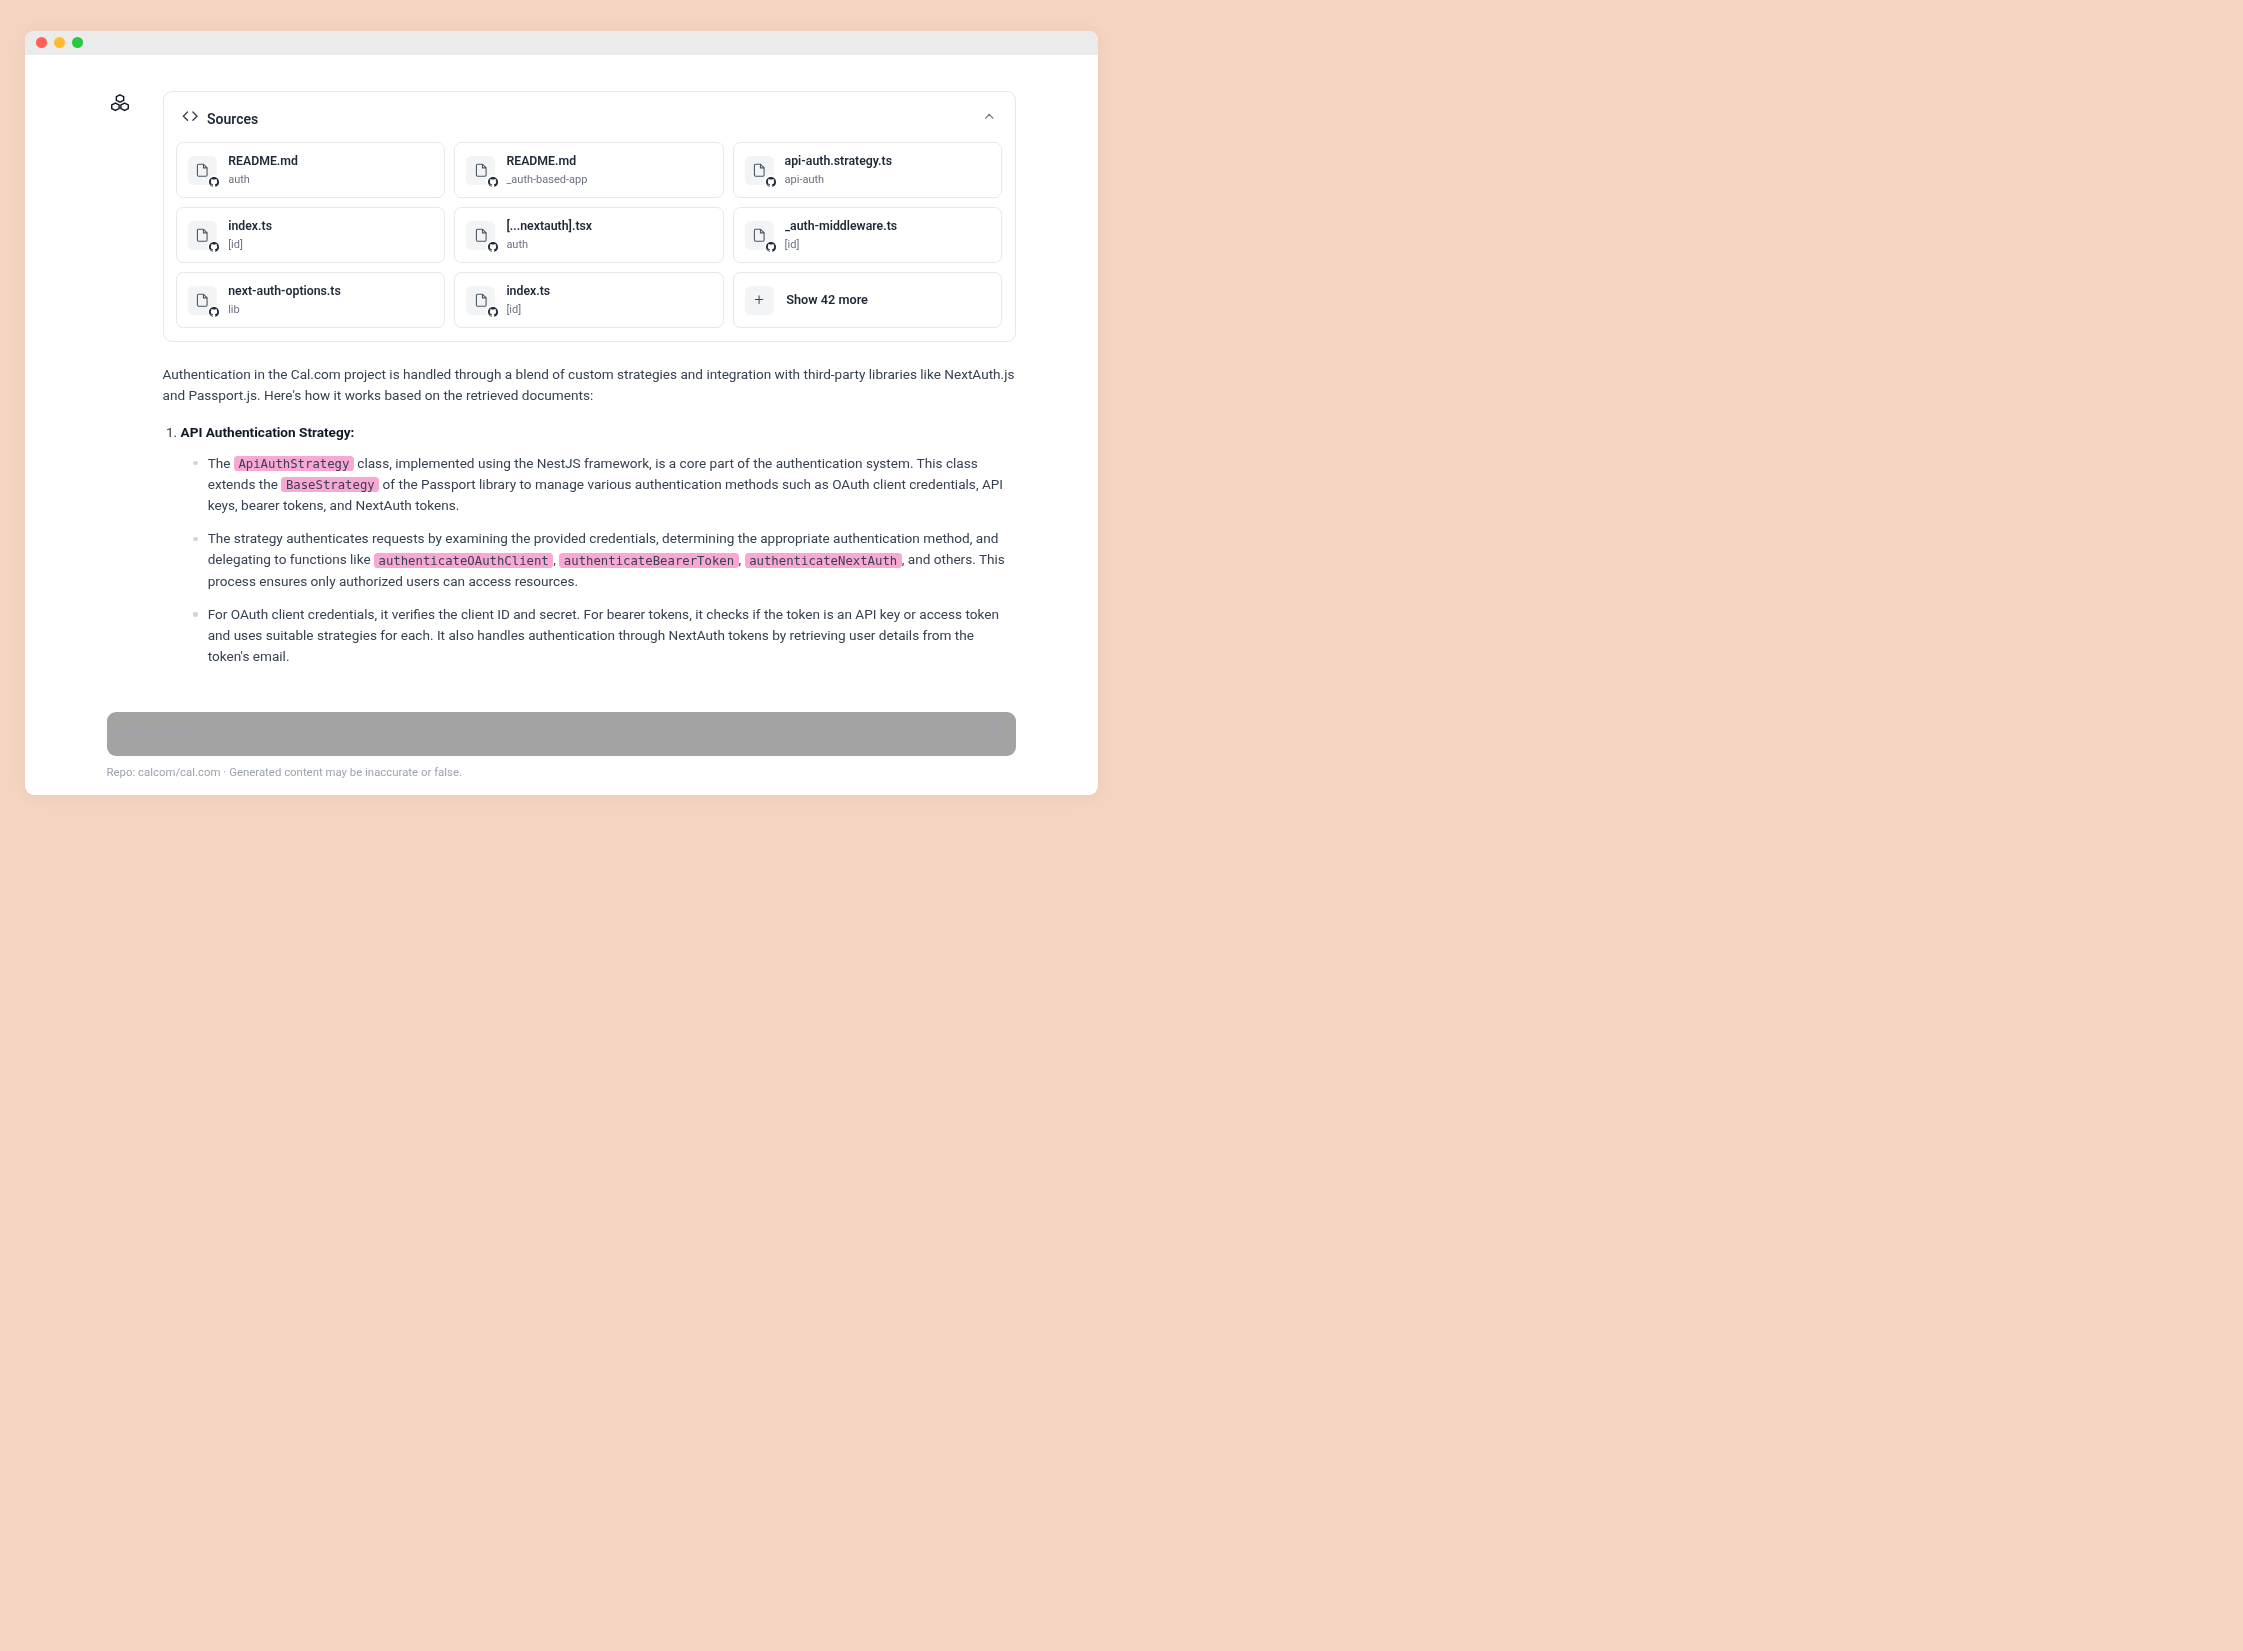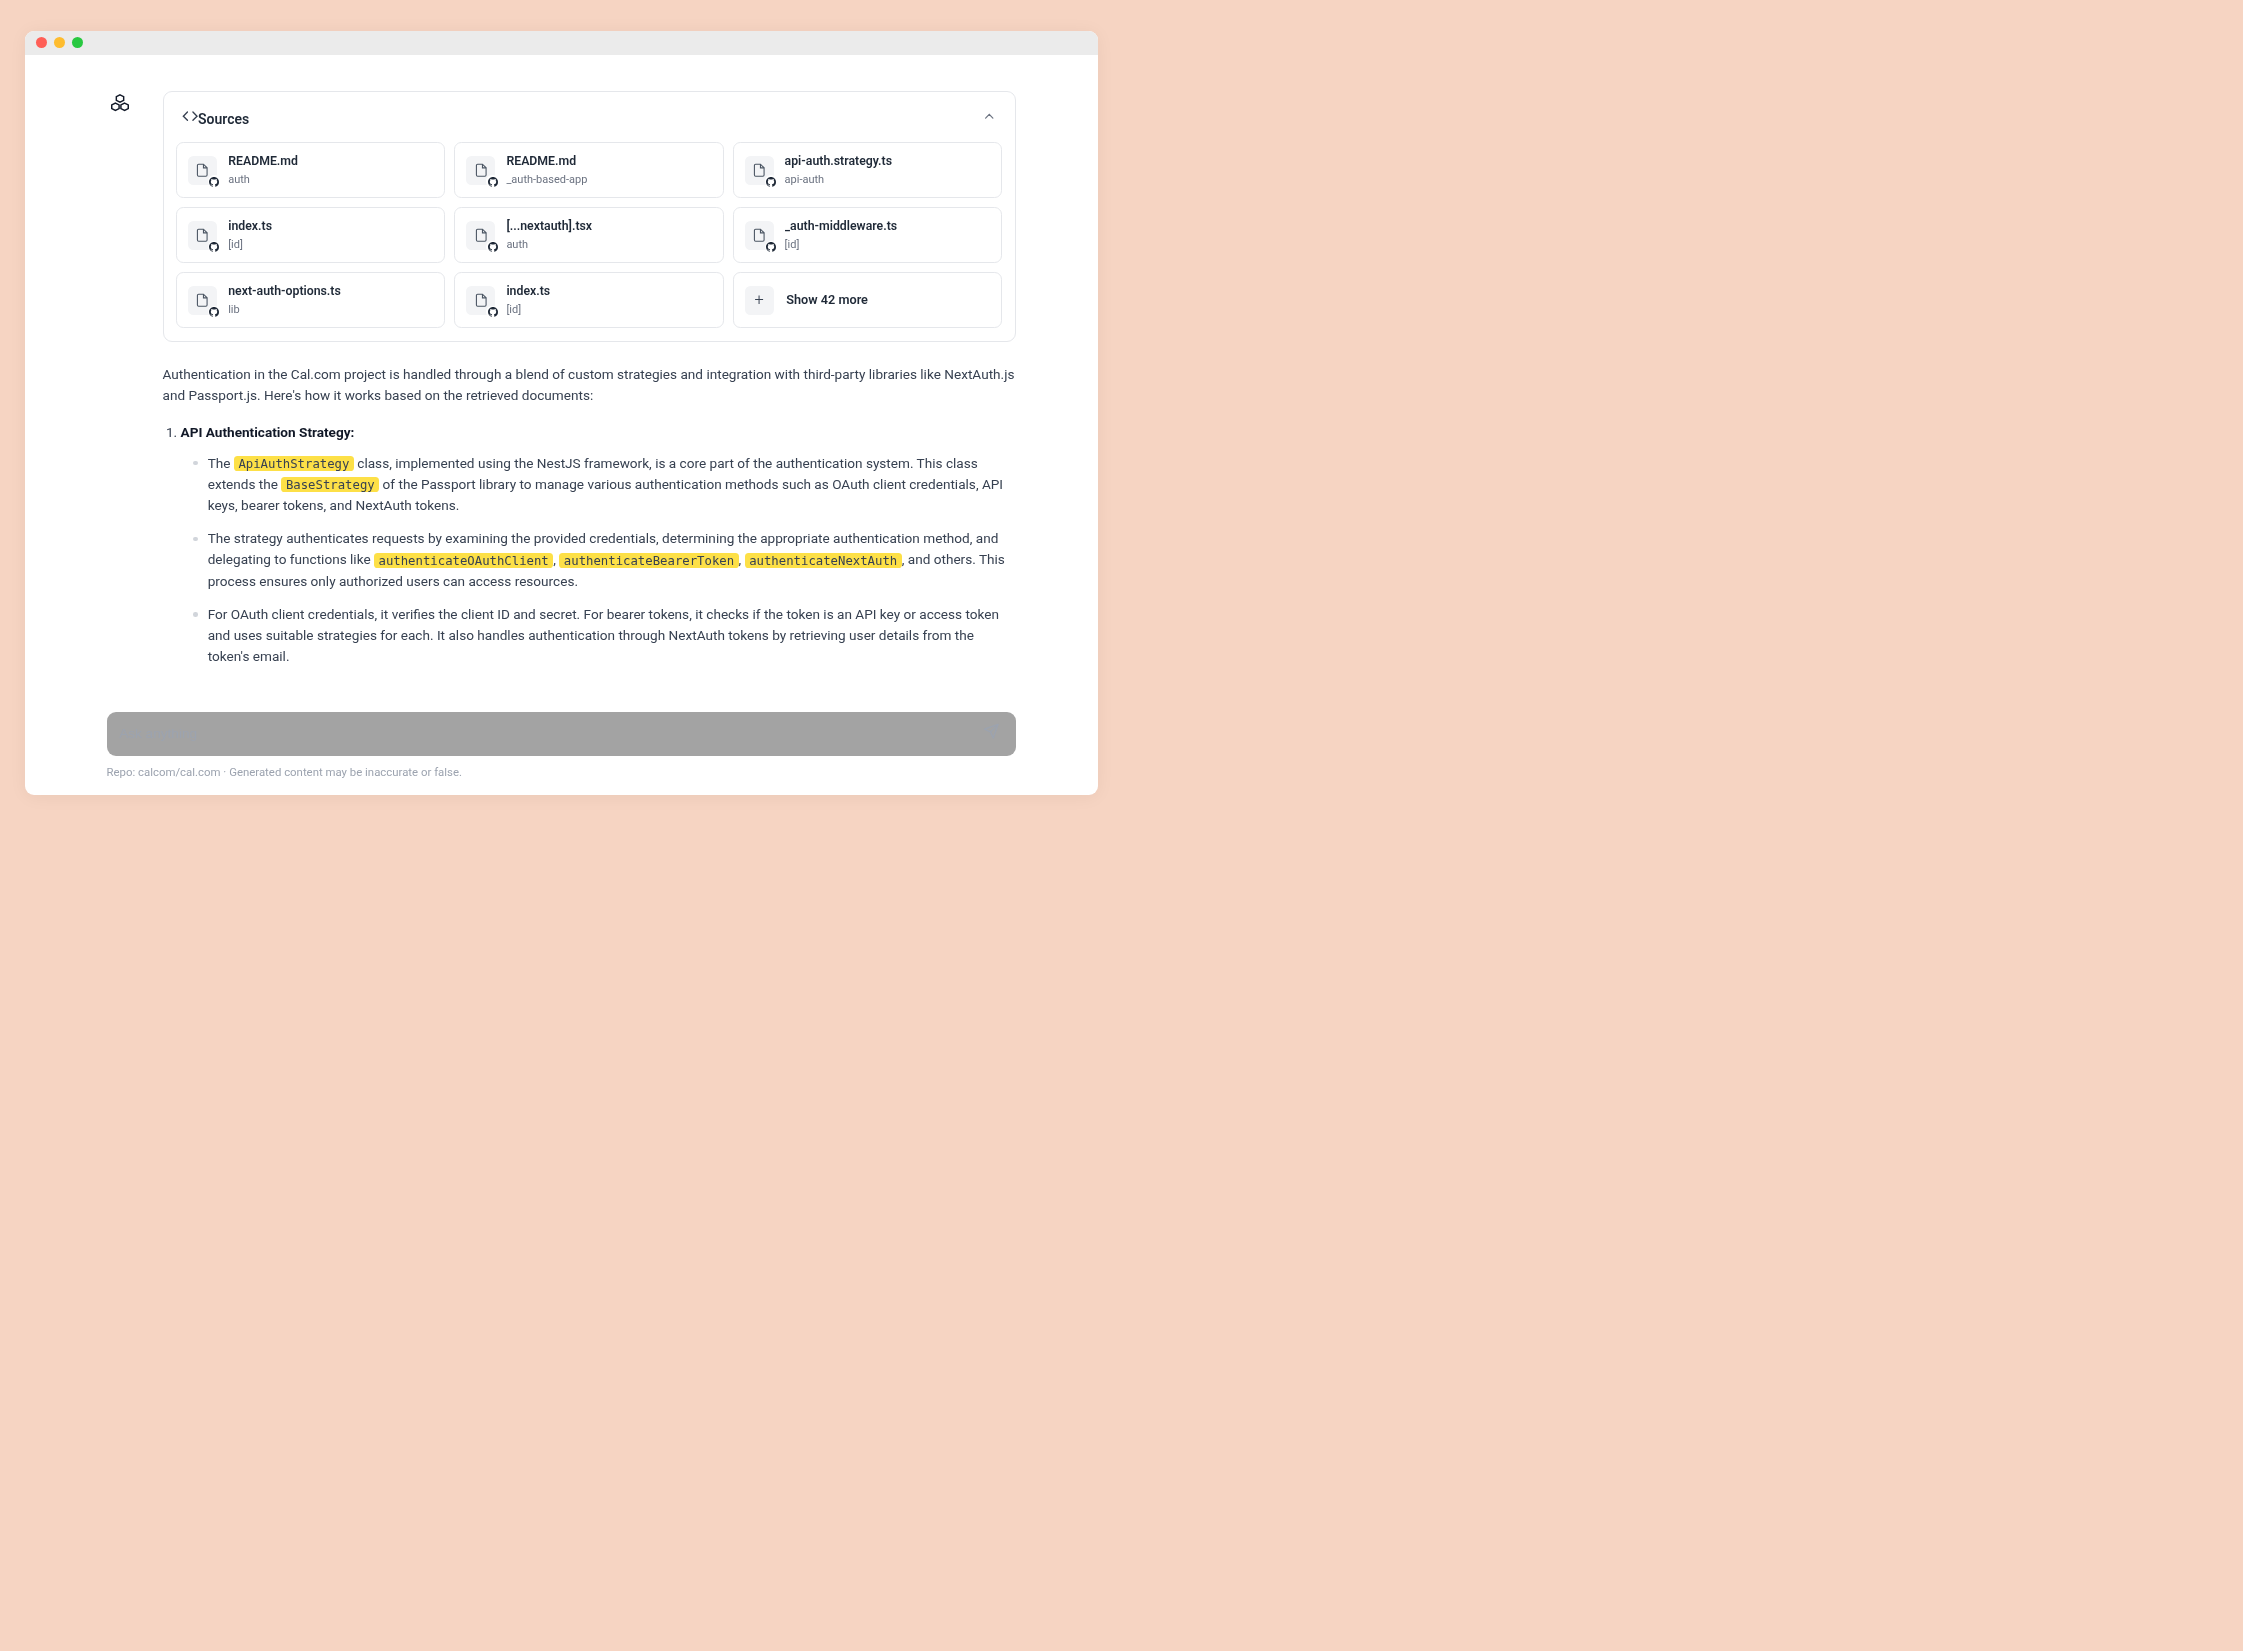--- a/index.html
+++ b/index.html
@@ -56,21 +56,21 @@
   }
   .msg-col { flex: 1; color: #374151; font-size: 13.6px; line-height: 1.55; }
   .question { color: #4b5563; padding-top: 3.6px; }
   .sources-panel {
     border: 0.9px solid #e5e7eb;
     border-radius: 9px;
     padding: 12.7px;
     margin-bottom: 22px;
   }
   .sources-header {
-    display: flex; align-items: center; gap: 0;
+    display: flex; align-items: center; gap: 9px;
     padding: 3.6px 5.5px 11px 5.5px;
     font-weight: 600; font-size: 14px; color: #1f2937;
   }
   .sources-header .spacer { flex: 1; }
   .chev { color: #6b7280; }
   .sources-grid {
     display: grid;
     grid-template-columns: repeat(3, 1fr);
     gap: 9px;
   }
@@ -113,21 +113,21 @@
   .answer-list { padding-left: 18px; }
   .answer-list > li { margin-bottom: 11px; }
   .answer-list > li > strong { color:#111827; }
   .sub-list { list-style: none; padding-left: 12.7px; margin-top: 9px; }
   .sub-list > li { position:relative; padding-left:14.5px; margin-bottom:12.7px; color:#374151; }
   .sub-list > li::before {
     content:""; position:absolute; left:0; top:8.2px;
     width:4.5px;height:4.5px;background:#d1d5db;border-radius:50%;
   }
   code {
-    background:#fde047; padding:0.9px 4.5px; border-radius:3.6px;
+    background:#f9a8d4; padding:0.9px 4.5px; border-radius:3.6px;
     font-family: ui-monospace, Menlo, monospace; font-size:12.3px;
   }
   .input-area {
     position:absolute; left:82px; right:82px; bottom:16.4px;
   }
   .input-box {
     background:#a3a3a3; border-radius:9px; height:44px;
     display:flex; align-items:center; padding:0 12.7px;
   }
   .input-box input {

